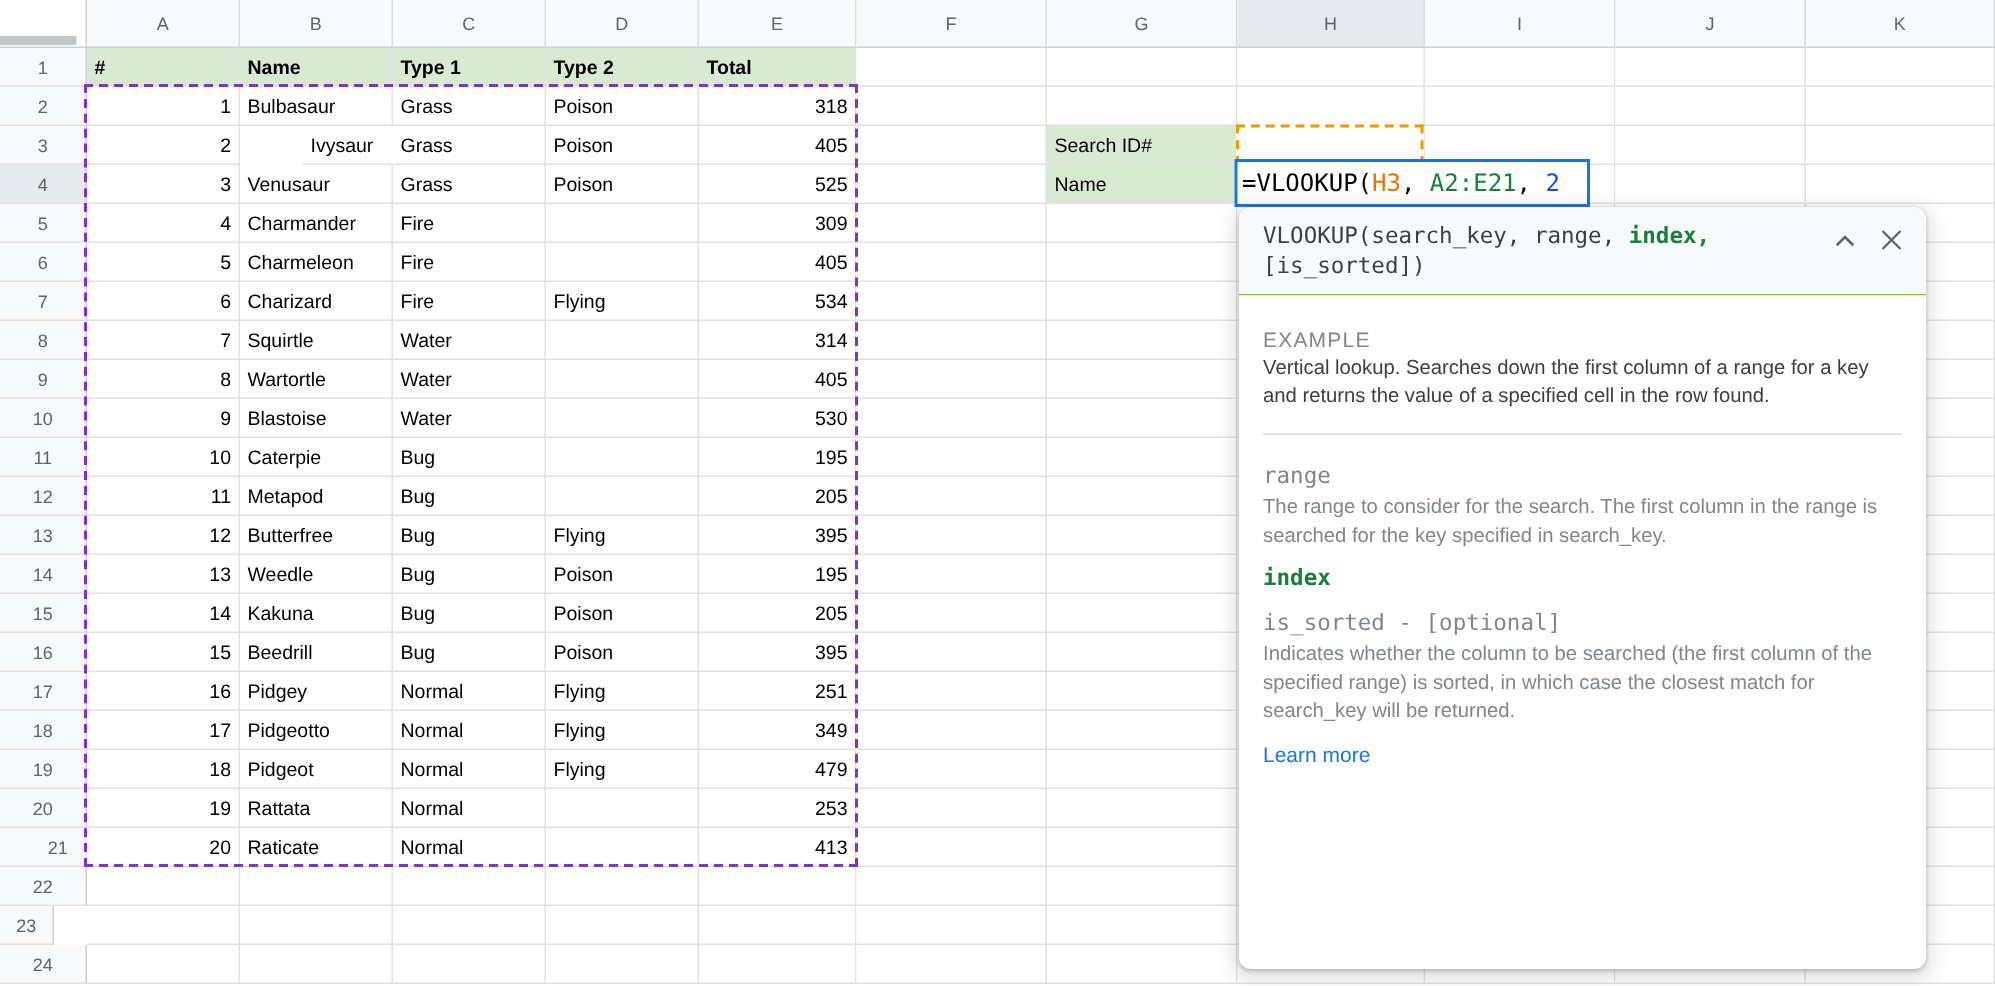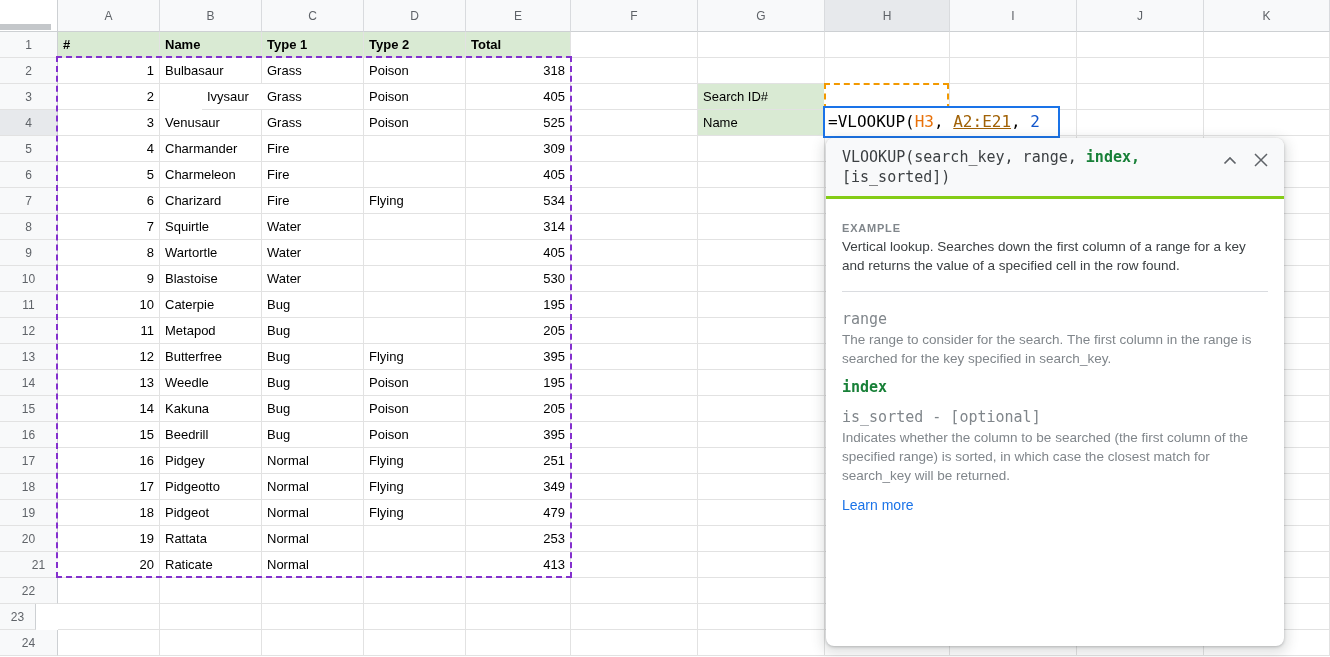--- a/index.html
+++ b/index.html
@@ -31,28 +31,28 @@
                   border:2px solid #1a73e8; background:#fff; z-index:6;
                   font-family:"DejaVu Sans Mono", monospace; font-size:16px; line-height:26px;
                   padding:1px 3px; white-space:pre; overflow:hidden; }
 
   
   .popup { position:absolute; left:826px; top:138px; width:458px; height:508px; z-index:10;
            background:#fff; border-radius:8px;
            box-shadow:0 1px 3px rgba(60,64,67,.3), 0 4px 12px 4px rgba(60,64,67,.15);
            overflow:hidden; }
   .popup-head { background:#f8f9fa; padding:9px 70px 9px 16px; position:relative;
-                border-bottom:3px solid #84cc16; border-radius:8px 8px 0 0;
+                border-bottom:1px solid #84cc16; border-radius:8px 8px 0 0;
                 font-family:"DejaVu Sans Mono", monospace; font-size:15px; line-height:20px;
                 color:#3c4043; min-height:58px; }
   .popup-head .active-arg { color:#188038; font-weight:bold; }
   .head-icons { position:absolute; right:14px; top:13px; display:flex; gap:13px; align-items:center; }
   .icon-btn { width:18px; height:18px; display:flex; align-items:center; justify-content:center; cursor:pointer; }
   .popup-body { padding:14px 16px 0 16px; }
-  .sec-label { font-size:11px; font-weight:bold; letter-spacing:.8px; color:#80868b;
+  .sec-label { font-size:14px; font-weight:normal; letter-spacing:.8px; color:#80868b;
                margin:8px 0 2px 0; line-height:14px; }
   .sec-label:first-child { margin-top:8px; }
   .mono-line { font-family:"DejaVu Sans Mono", monospace; font-size:15px; line-height:20px;
                color:#3c4043; white-space:nowrap; }
   .mono-line .active-arg { color:#188038; font-weight:bold; }
   .about-text { font-size:13.5px; line-height:19px; color:#3c4043; margin-top:2px; }
   .divider { border:none; border-top:1px solid #dadce0; margin:16px 0; }
   .param { margin-bottom:8px; }
   .param-name { font-family:"DejaVu Sans Mono", monospace; font-size:15px; line-height:22px;
                 color:#80868b; }
@@ -367,21 +367,21 @@
       <div class="gcell " style="left: 571px; top: 630px; width: 127px; height: 26px;"></div>
       <div class="gcell " style="left: 698px; top: 630px; width: 127px; height: 26px;"></div>
       <div class="gcell " style="left: 825px; top: 630px; width: 125px; height: 26px;"></div>
       <div class="gcell " style="left: 950px; top: 630px; width: 127px; height: 26px;"></div>
       <div class="gcell " style="left: 1077px; top: 630px; width: 127px; height: 26px;"></div>
       <div class="gcell " style="left: 1204px; top: 630px; width: 126px; height: 26px;"></div>
     </div>
 
   <div class="range-purple"></div>
   <div class="range-orange"></div>
-  <div class="formula-box" id="formula-box"><span style="color: rgb(0, 0, 0);">=VLOOKUP(</span><span style="color: rgb(232, 113, 10);">H3</span><span style="color: rgb(0, 0, 0);">, </span><span style="color: #a16207; text-decoration: underline;">A2:E21</span><span style="color: rgb(0, 0, 0);">, </span><span style="color: rgb(17, 85, 204);">2</span></div>
+  <div class="formula-box" id="formula-box"><span style="color: rgb(0, 0, 0);">=VLOOKUP(</span><span style="color: rgb(232, 113, 10);">H3</span><span style="color: rgb(0, 0, 0);">, </span><span style="color: #15803d;">A2:E21</span><span style="color: rgb(0, 0, 0);">, </span><span style="color: rgb(17, 85, 204);">2</span></div>
 
   <div class="popup">
     <div class="popup-head"><span>VLOOKUP(search_key, range, </span><span class="active-arg">index,</span><span> [is_sorted])</span>
       <div class="head-icons">
         <span class="icon-btn">
           <svg width="14" height="9" viewBox="0 0 14 9">
               <polyline points="1.5,7.5 7,2 12.5,7.5" fill="none" stroke="#5f6368" stroke-width="1.7"></polyline>
             </svg>
         </span>
         <span class="icon-btn">

